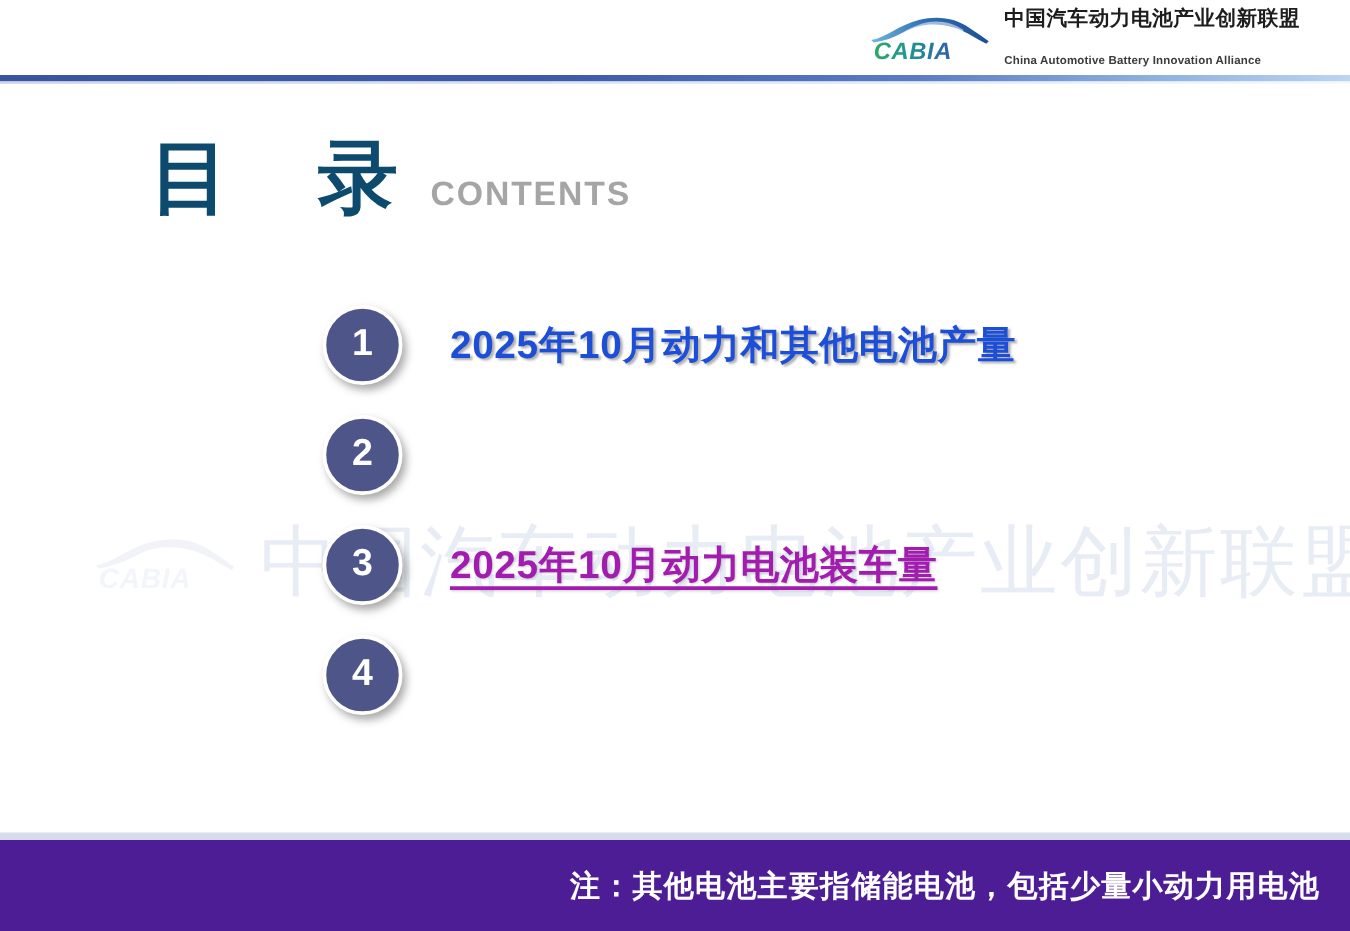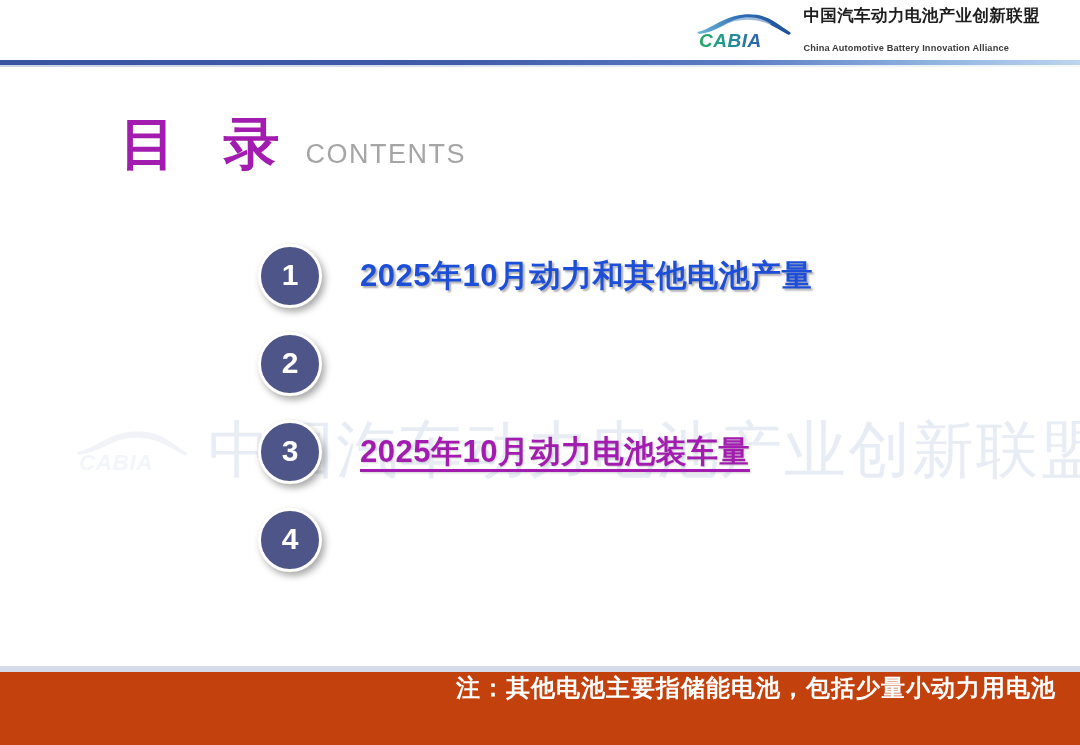--- a/index.html
+++ b/index.html
@@ -90,31 +90,31 @@
 
   
   .title-row {
     position: absolute;
     left: 120px;
     top: 116px;
     display: flex;
     align-items: baseline;
   }
   .title-cn {
-    font-family: Liberation Sans, sans-serif;
-    font-size: 56px;
-    font-weight: bold;
-    color: #a21caf;
+    font-family: Liberation Mono, monospace;
+    font-size: 64px;
+    font-weight: bold;
+    color: #0c4a6e;
     letter-spacing: 16px;
     line-height: 1;
   }
   .title-en {
     font-family: "Liberation Sans", sans-serif;
     font-size: 27px;
-    font-weight: normal;
+    font-weight: bold;
     color: #a5a5a5;
     letter-spacing: 1.5px;
     margin-left: 10px;
     line-height: 1;
   }
 
   
   .watermark {
     position: absolute;
     left: 72px;
@@ -199,23 +199,23 @@
     width: 1080px;
     height: 6px;
     background: #d6dcea;
   }
   .footer-bar {
     position: absolute;
     left: 0;
     top: 672px;
     width: 1080px;
     height: 73px;
-    background: #c2410c;
-    display: flex;
-    align-items: flex-start;
+    background: #4c1d95;
+    display: flex;
+    align-items: center;
     justify-content: flex-end;
   }
   .footer-note {
     font-family: "Liberation Sans", sans-serif;
     font-size: 24px;
     font-weight: bold;
     color: #ffffff;
     letter-spacing: 1px;
     margin-right: 24px;
     white-space: nowrap;

